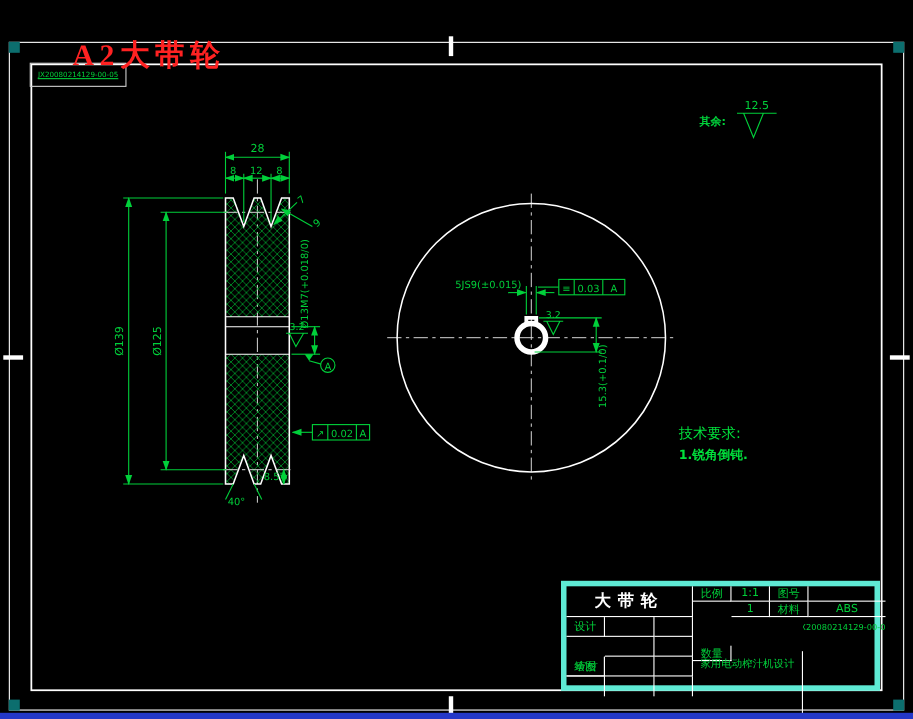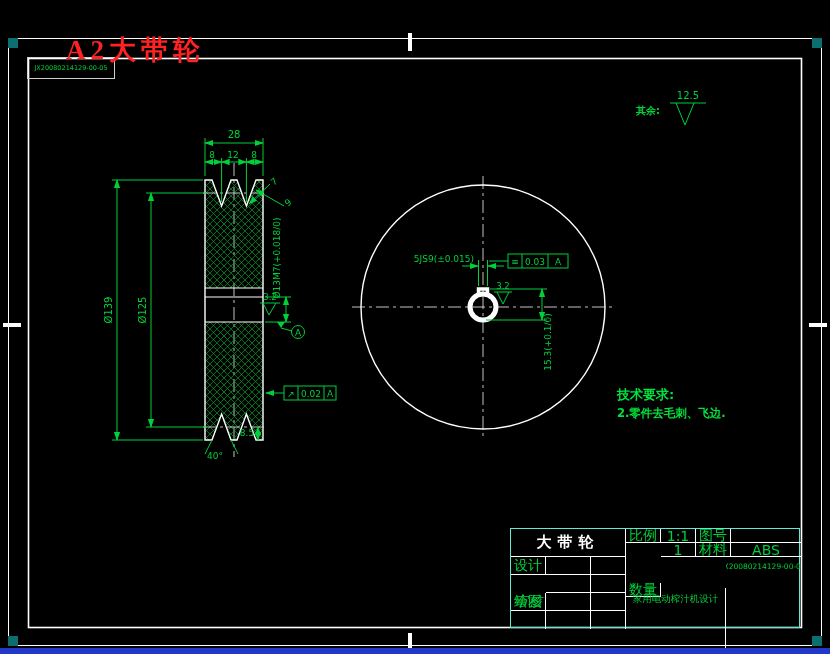--- a/index.html
+++ b/index.html
@@ -25,31 +25,31 @@
 
   .sheet-title{
     color:var(--c-sheet_title,#ff2222);
     font-family:"Liberation Serif","DejaVu Serif",serif;
     font-size:27px;font-weight:bold;letter-spacing:5px;
     white-space:nowrap;z-index:5;margin-left:36px;
   }
   .doc-box{
     border:1px solid #cfcfcf;color:var(--c-dimension,#00d93c);
     font-size:6.5px;display:flex;align-items:center;justify-content:center;
-    white-space:nowrap;overflow:hidden;z-index:4;
+    white-space:nowrap;overflow:hidden;z-index:4;text-decoration:underline;
   }
   .tech{color:var(--c-tech_text,#00e23c);line-height:1.55;z-index:4;}
-  .tech .t-title{font-size:13px;font-weight:bold;}
+  .tech .t-title{font-size:13px;font-weight:normal;}
   .tech .t-item{font-size:11.5px;font-weight:bold;}
 
-  .tblock{border:1px solid #5eead4;box-sizing:border-box;z-index:4;padding-left:48px;}
+  .tblock{border:5px solid #5eead4;box-sizing:border-box;z-index:4;padding-left:48px;}
   .tb-cell{
     position:absolute;box-sizing:border-box;
     border-right:1px solid #fff;border-bottom:1px solid #fff;
-    color:var(--c-dimension,#00d93c);font-size:14px;
+    color:var(--c-dimension,#00d93c);font-size:10px;
     display:flex;align-items:center;justify-content:center;
     white-space:nowrap;overflow:hidden;
   }
   .nbr{border-right:none;}
   .nbb{border-bottom:none;}
   .tb-part{color:#ffffff;font-size:15px;font-weight:bold;letter-spacing:6px;}
   .tb-top{align-items:flex-start;padding-top:5px;}
   .taskbar{background:var(--c-taskbar,#2438c8);z-index:6;}
 </style>
 </head>
@@ -214,21 +214,21 @@
     </g>
   </g>
 </svg>
 
 <div class="abs doc-box" style="left:27px;top:57px;width:86px;height:20px;">JX20080214129-00-05</div>
 
 <div class="abs sheet-title" style="left:30px;top:32px;">A2大带轮</div>
 
 <div class="abs tech" style="left:617px;top:385px;width:205px;">
   <div class="t-title">技术要求:</div>
-  <div class="t-item">2.零件去毛刺、飞边.</div>
+  <div class="t-item">1.锐角倒钝.</div>
 </div>
 
 <div class="abs tblock" style="left:510px;top:528px;width:290px;height:100px;">
   <div class="tb-cell tb-part" style="left:0;top:0;width:115px;height:28px;">大带轮</div>
 
   <div class="tb-cell" style="left:115px;top:0;width:35px;height:14px;">比例</div>
   <div class="tb-cell" style="left:150px;top:0;width:35px;height:14px;">1:1</div>
   <div class="tb-cell" style="left:185px;top:0;width:35px;height:14px;">图号</div>
   <div class="tb-cell nbr" style="left:220px;top:0;width:70px;height:14px;"></div>
 

